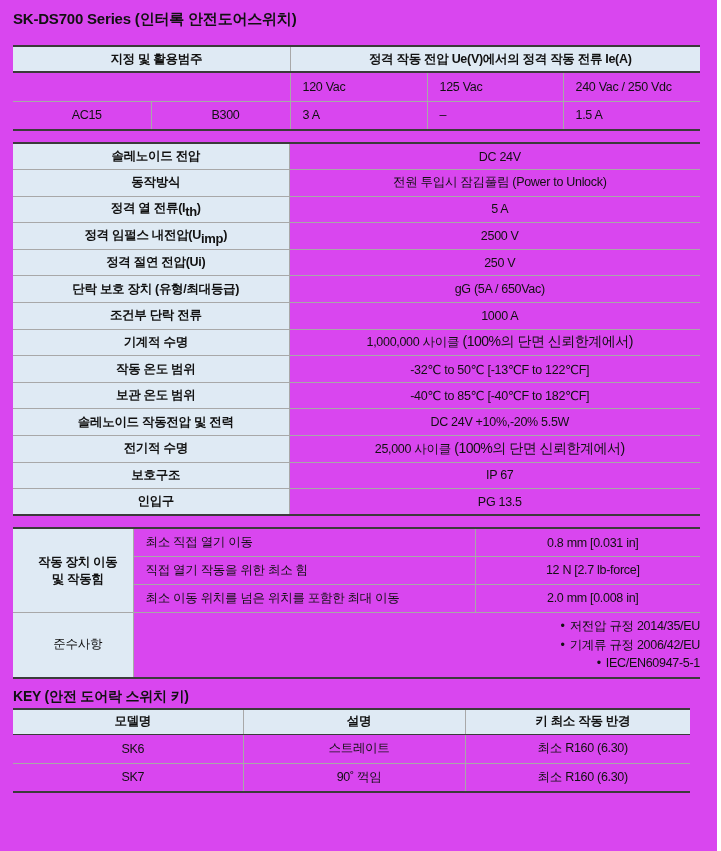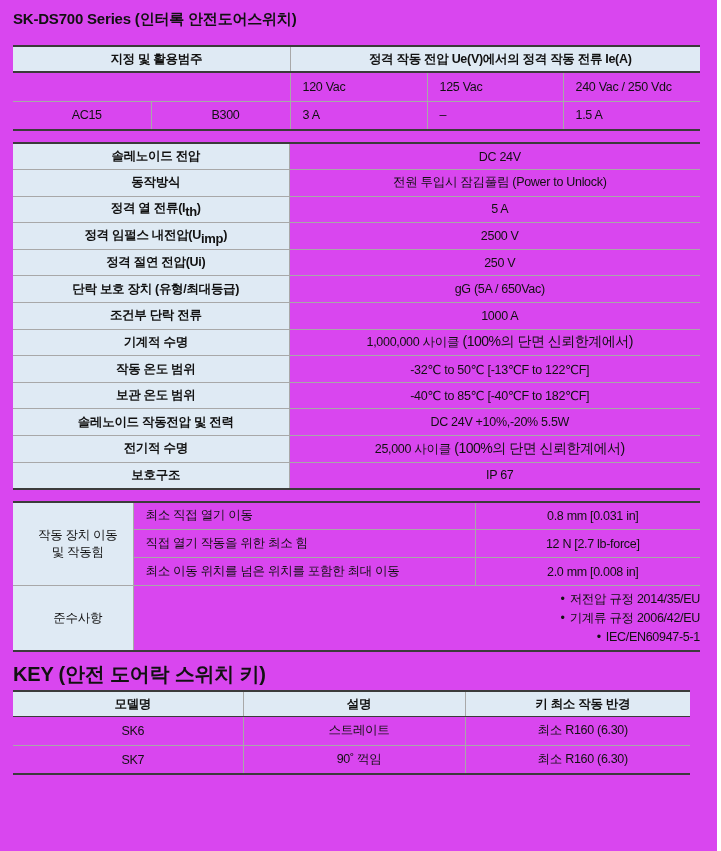--- a/index.html
+++ b/index.html
@@ -1,20 +1,20 @@
 <!DOCTYPE html>
 <html><head>
 <meta charset="utf-8">
 <style>
   * { box-sizing: border-box; margin: 0; padding: 0; }
   body { background: #ffffff; font-family: "Liberation Sans", "DejaVu Sans", sans-serif; }
   .page { position: relative; width: 717px; height: 851px; background: #d946ef; color: #111; overflow: hidden; }
 
   h1.title { margin: 10px 0 0 13px; font-size: 15px; font-weight: bold; letter-spacing: -0.2px; }
-  h2.key-title { margin: 9px 0 2px 13px; font-size: 20px; font-weight: bold; letter-spacing: -0.2px; }
+  h2.key-title { margin: 9px 0 2px 13px; font-size: 14px; font-weight: bold; letter-spacing: -0.2px; }
 
   table.tbl { border-collapse: collapse; table-layout: fixed; margin-left: 13px; font-size: 12.5px; }
   table.tbl { border-top: 2px solid #3b3b3b; border-bottom: 2px solid #3b3b3b; }
   .tbl th, .tbl td { border-bottom: 1px solid #a8a8a8; vertical-align: middle; font-weight: normal; letter-spacing: -0.3px; }
   .tbl tr:last-child th, .tbl tr:last-child td { border-bottom: none; }
   .blue { background: #dfeaf4; }
   .c { text-align: center; padding-left: 10px; }
   .l { text-align: left; padding-left: 12px; }
   .vsep { border-left: 1px solid #a8a8a8; }
   sub { font-size: 13px; }
@@ -27,21 +27,21 @@
   table.ratings tr.lastrow td { height: 29px; }
 
   
   table.spec { width: 687px; margin-top: 11px; }
   table.spec th, table.spec td { height: 26.6px; }
   table.spec th { font-weight: bold; }
 
   
   table.act { width: 687px; margin-top: 11px; }
   table.act td, table.act th { height: 28px; }
-  table.act th.group { font-weight: normal; line-height: 1.35; }
+  table.act th.group { font-weight: bold; line-height: 1.35; }
   table.act tr.compliance th, table.act tr.compliance td { border-top: 1.5px solid #5a5a5a; }
   table.act td.comp-cell { height: 64px; padding: 4px 0 4px 10px; vertical-align: middle; }
   .bullet-line { line-height: 1.5; text-align: right; }
   .bullet-line::before { content: "\2022"; margin-right: 5px; }
 
   
   table.keytbl { width: 677px; margin-top: 2px; }
   table.keytbl tr.hdr th { height: 25px; font-weight: bold; border-bottom: 1.5px solid #3b3b3b; }
   table.keytbl td { height: 29px; }
 </style>
@@ -131,20 +131,24 @@
           <th class="blue c">솔레노이드 작동전압 및 전력</th>
           <td class="c vsep">DC 24V +10%,-20% 5.5W</td>
         </tr>
         <tr>
           <th class="blue c">전기적 수명</th>
           <td class="c vsep">25,000 사이클<span class="note"> (100%의 단면 신뢰한계에서)</span></td>
         </tr>
         <tr>
           <th class="blue c">보호구조</th>
           <td class="c vsep">IP 67</td>
+        </tr>
+        <tr>
+          <th class="blue c">인입구</th>
+          <td class="c vsep">PG 13.5</td>
         </tr>
       </tbody>
   </table>
 
   <table class="tbl act">
     <colgroup>
         <col style="width:120px">
         <col style="width:342px">
         <col style="width:225px">
       </colgroup>

